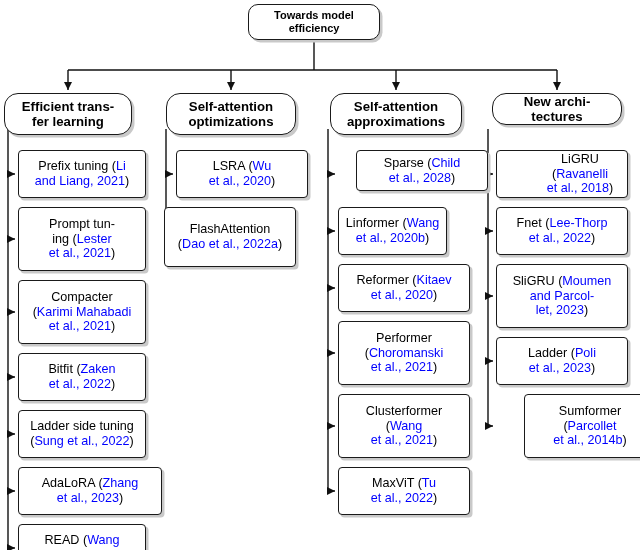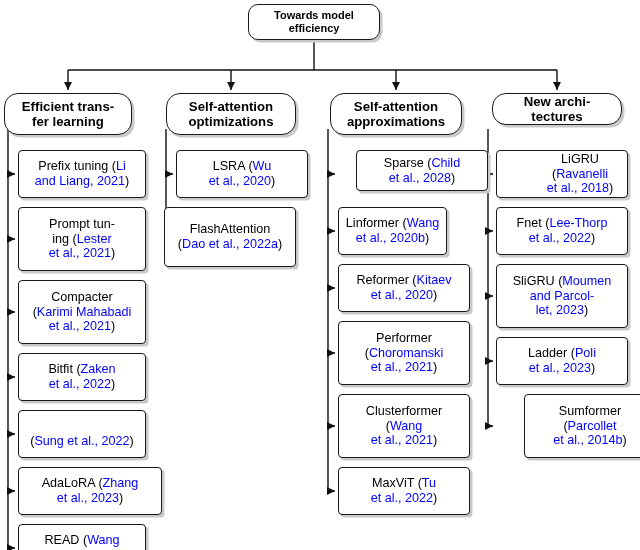--- a/index.html
+++ b/index.html
@@ -103,21 +103,21 @@
       <div class="node leaf" style="left: 18px; top: 207px; width: 128px; height: 64px;">
         <span class="txt"><span class="blk">Prompt tun-</span><br><span class="blk">ing (</span><span class="cite">Lester</span><br><span class="cite">et al., 2021</span><span class="blk">)</span></span>
       </div>
       <div class="node leaf" style="left: 18px; top: 280px; width: 128px; height: 64px;">
         <span class="txt"><span class="blk">Compacter</span><br><span class="blk">(</span><span class="cite">Karimi Mahabadi</span><br><span class="cite">et al., 2021</span><span class="blk">)</span></span>
       </div>
       <div class="node leaf" style="left: 18px; top: 353px; width: 128px; height: 48px;">
         <span class="txt"><span class="blk">Bitfit (</span><span class="cite">Zaken</span><br><span class="cite">et al., 2022</span><span class="blk">)</span></span>
       </div>
       <div class="node leaf" style="left: 18px; top: 410px; width: 128px; height: 48px;">
-        <span class="txt"><br><span class="blk">(</span><span class="cite">Sung et al., 2022</span><span class="blk">)</span></span>
+        <span class="txt"><span class="blk">Ladder side tuning</span><br><span class="blk">(</span><span class="cite">Sung et al., 2022</span><span class="blk">)</span></span>
       </div>
       <div class="node leaf" style="left: 18px; top: 467px; width: 144px; height: 48px;">
         <span class="txt"><span class="blk">AdaLoRA (</span><span class="cite">Zhang</span><br><span class="cite">et al., 2023</span><span class="blk">)</span></span>
       </div>
       <div class="node leaf" style="left: 18px; top: 524px; width: 128px; height: 48px;">
         <span class="txt"><span class="blk">READ (</span><span class="cite">Wang</span><br><span class="cite">et al., 2023</span><span class="blk">)</span></span>
       </div>
       <div class="node header" style="left: 166px; top: 93px; width: 130px; height: 42px;">
         <span class="txt">Self-attention<br>optimizations</span>
       </div>

